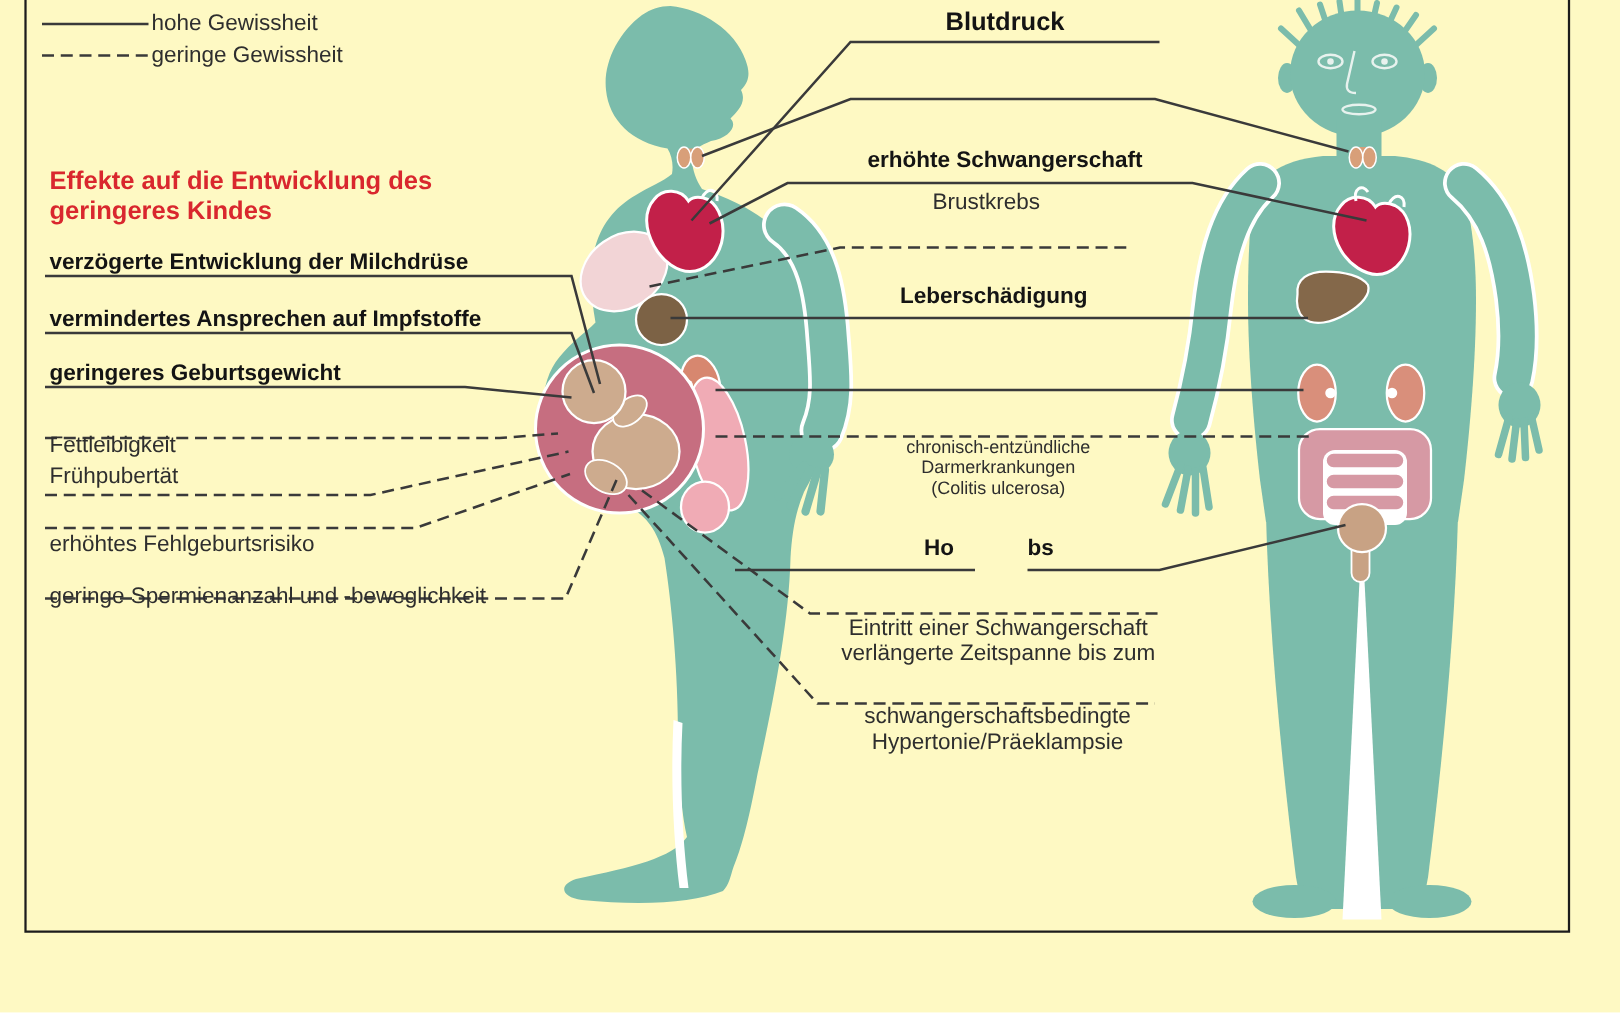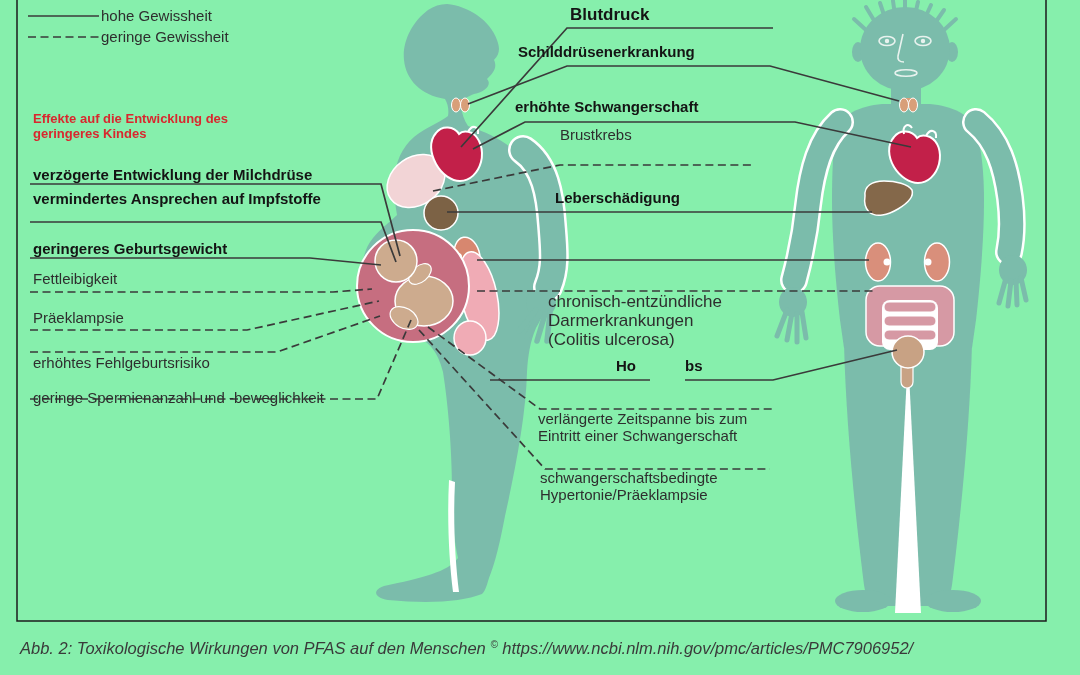--- a/index.html
+++ b/index.html
@@ -1,23 +1,23 @@
 <!DOCTYPE html>
 <html><head>
 <meta charset="utf-8">
 <style>
   html,body{margin:0;padding:0;background:#ffffff;}
-  #stage{position:relative;width:1080px;height:675px;background:#86efac;overflow:hidden;
+  #stage{position:relative;width:1080px;height:675px;background:#fef9c3;overflow:hidden;
          font-family:"Liberation Sans", sans-serif;}
   #diagram-svg{position:absolute;left:0;top:0;}
   .lbl{position:absolute;white-space:nowrap;font-size:15px;color:#2e2e2e;}
   .bold{font-weight:bold;color:#141414;}
   .big{font-size:17px;}
-  .ctr{white-space:normal;line-height:1.12;}
-  .heading{position:absolute;font-weight:bold;font-size:13px;line-height:1.18;color:#d9272e;}
+  .ctr{text-align:center;white-space:normal;line-height:1.12;}
+  .heading{position:absolute;font-weight:bold;font-size:17px;line-height:1.18;color:#d9272e;}
   .caption{position:absolute;left:20px;top:639px;font-style:italic;font-size:16.5px;color:#3a3a3a;}
   .caption sup{font-size:10px;}
   sup{line-height:0;}
 </style>
 </head>
 <body>
 
 <div id="stage">
 
 <svg id="diagram-svg" width="1080" height="630" viewBox="0 0 1080 630">
@@ -192,51 +192,45 @@
 
 <div class="lbl" style="left:101px;top:7px">hohe Gewissheit</div>
 <div class="lbl" style="left:101px;top:28px">geringe Gewissheit</div>
 
 <div class="heading" style="left:33px;top:111px">
   <div>Effekte auf die Entwicklung des</div>
   <div>geringeres Kindes</div>
 </div>
 
 <div class="lbl bold" style="left:33px;top:166px">verzögerte Entwicklung der Milchdrüse</div>
-<div class="lbl bold" style="left:33px;top:190px">vermindertes Ansprechen auf Impfstoffe</div>
+<div class="lbl bold" style="left:33px;top:204px">vermindertes Ansprechen auf Impfstoffe</div>
 <div class="lbl bold" style="left:33px;top:240px">geringeres Geburtsgewicht</div>
-<div class="lbl" style="left:33px;top:270px">Fettleibigkeit</div>
-<div class="lbl" style="left:33px;top:309px">Präeklampsie</div>
+<div class="lbl" style="left:33px;top:288px">Fettleibigkeit</div>
+<div class="lbl" style="left:33px;top:309px">Frühpubertät</div>
 <div class="lbl" style="left:33px;top:354px">erhöhtes Fehlgeburtsrisiko</div>
 <div class="lbl" style="left:33px;top:389px">geringe Spermienanzahl und -beweglichkeit</div>
 
 <div class="lbl bold big ctr" style="left:570px;top:5px;width:200px">Blutdruck</div>
-<div class="lbl bold ctr" style="left:518px;top:44px;width:300px">Schilddrüsenerkrankung</div>
 <div class="lbl bold ctr" style="left:515px;top:99px;width:310px">erhöhte Schwangerschaft</div>
 <div class="lbl ctr" style="left:560px;top:127px;width:195px">Brustkrebs</div>
 <div class="lbl bold ctr" style="left:555px;top:190px;width:215px">Leberschädigung</div>
 
-<div class="lbl ctr" style="left:548px;top:292px;width:235px;font-size:17px">
+<div class="lbl ctr" style="left:548px;top:292px;width:235px;font-size:12px">
   <div>chronisch-entzündliche</div>
   <div>Darmerkrankungen</div>
   <div>(Colitis ulcerosa)</div>
 </div>
 
 <div class="lbl bold" style="left:616px;top:357px">Ho</div>
 <div class="lbl bold" style="left:685px;top:357px">bs</div>
 
 <div class="lbl ctr" style="left:538px;top:411px;width:255px">
+  <div>Eintritt einer Schwangerschaft</div>
   <div>verlängerte Zeitspanne bis zum</div>
-  <div>Eintritt einer Schwangerschaft</div>
 </div>
 
 <div class="lbl ctr" style="left:540px;top:470px;width:250px">
   <div>schwangerschaftsbedingte</div>
   <div>Hypertonie/Präeklampsie</div>
 </div>
 
-<div class="caption">
-  <span>Abb. 2: Toxikologische Wirkungen von PFAS auf den Menschen</span>
-  <sup>©</sup>
-  <span>https://www.ncbi.nlm.nih.gov/pmc/articles/PMC7906952/</span>
-</div>
 
 </div>
 
 </body></html>

